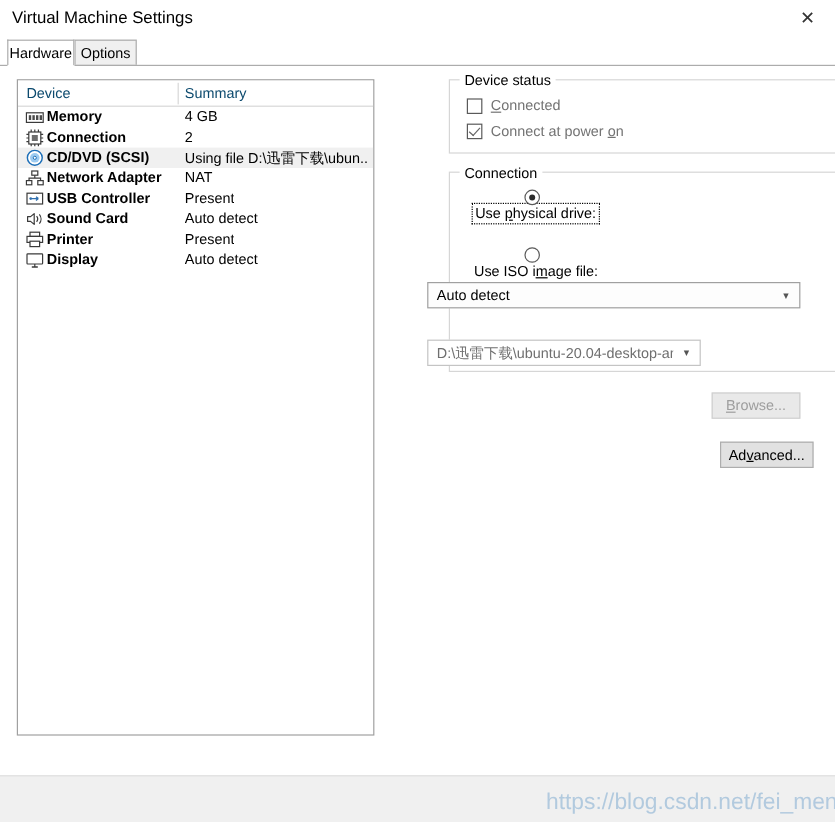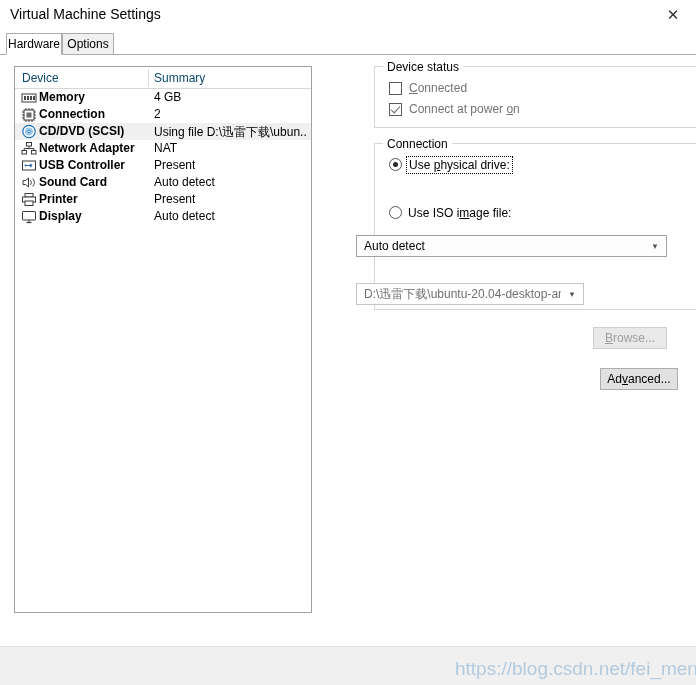--- a/index.html
+++ b/index.html
@@ -144,21 +144,21 @@
     content: "";
     position: absolute; left: 3px; top: 0px;
     width: 4px; height: 8px;
     border: solid #666666;
     border-width: 0 1.6px 1.6px 0;
     transform: rotate(42deg);
   }
   .chkrow .lbl { margin-left: 7px; font-size: 12px; color: #737373; white-space: nowrap; }
 
   
-  .radiorow { position: absolute; display: flex; align-items: flex-start; }
+  .radiorow { position: absolute; display: flex; align-items: center; flex-direction: column; }
   .radio {
     width: 13px; height: 13px; border-radius: 50%;
     border: 1px solid #5a5a5a; background: #ffffff;
     position: relative; flex: none;
   }
   .radio.sel::after {
     content: "";
     position: absolute; left: 3px; top: 3px;
     width: 5px; height: 5px; border-radius: 50%;
     background: #2b2b2b;

